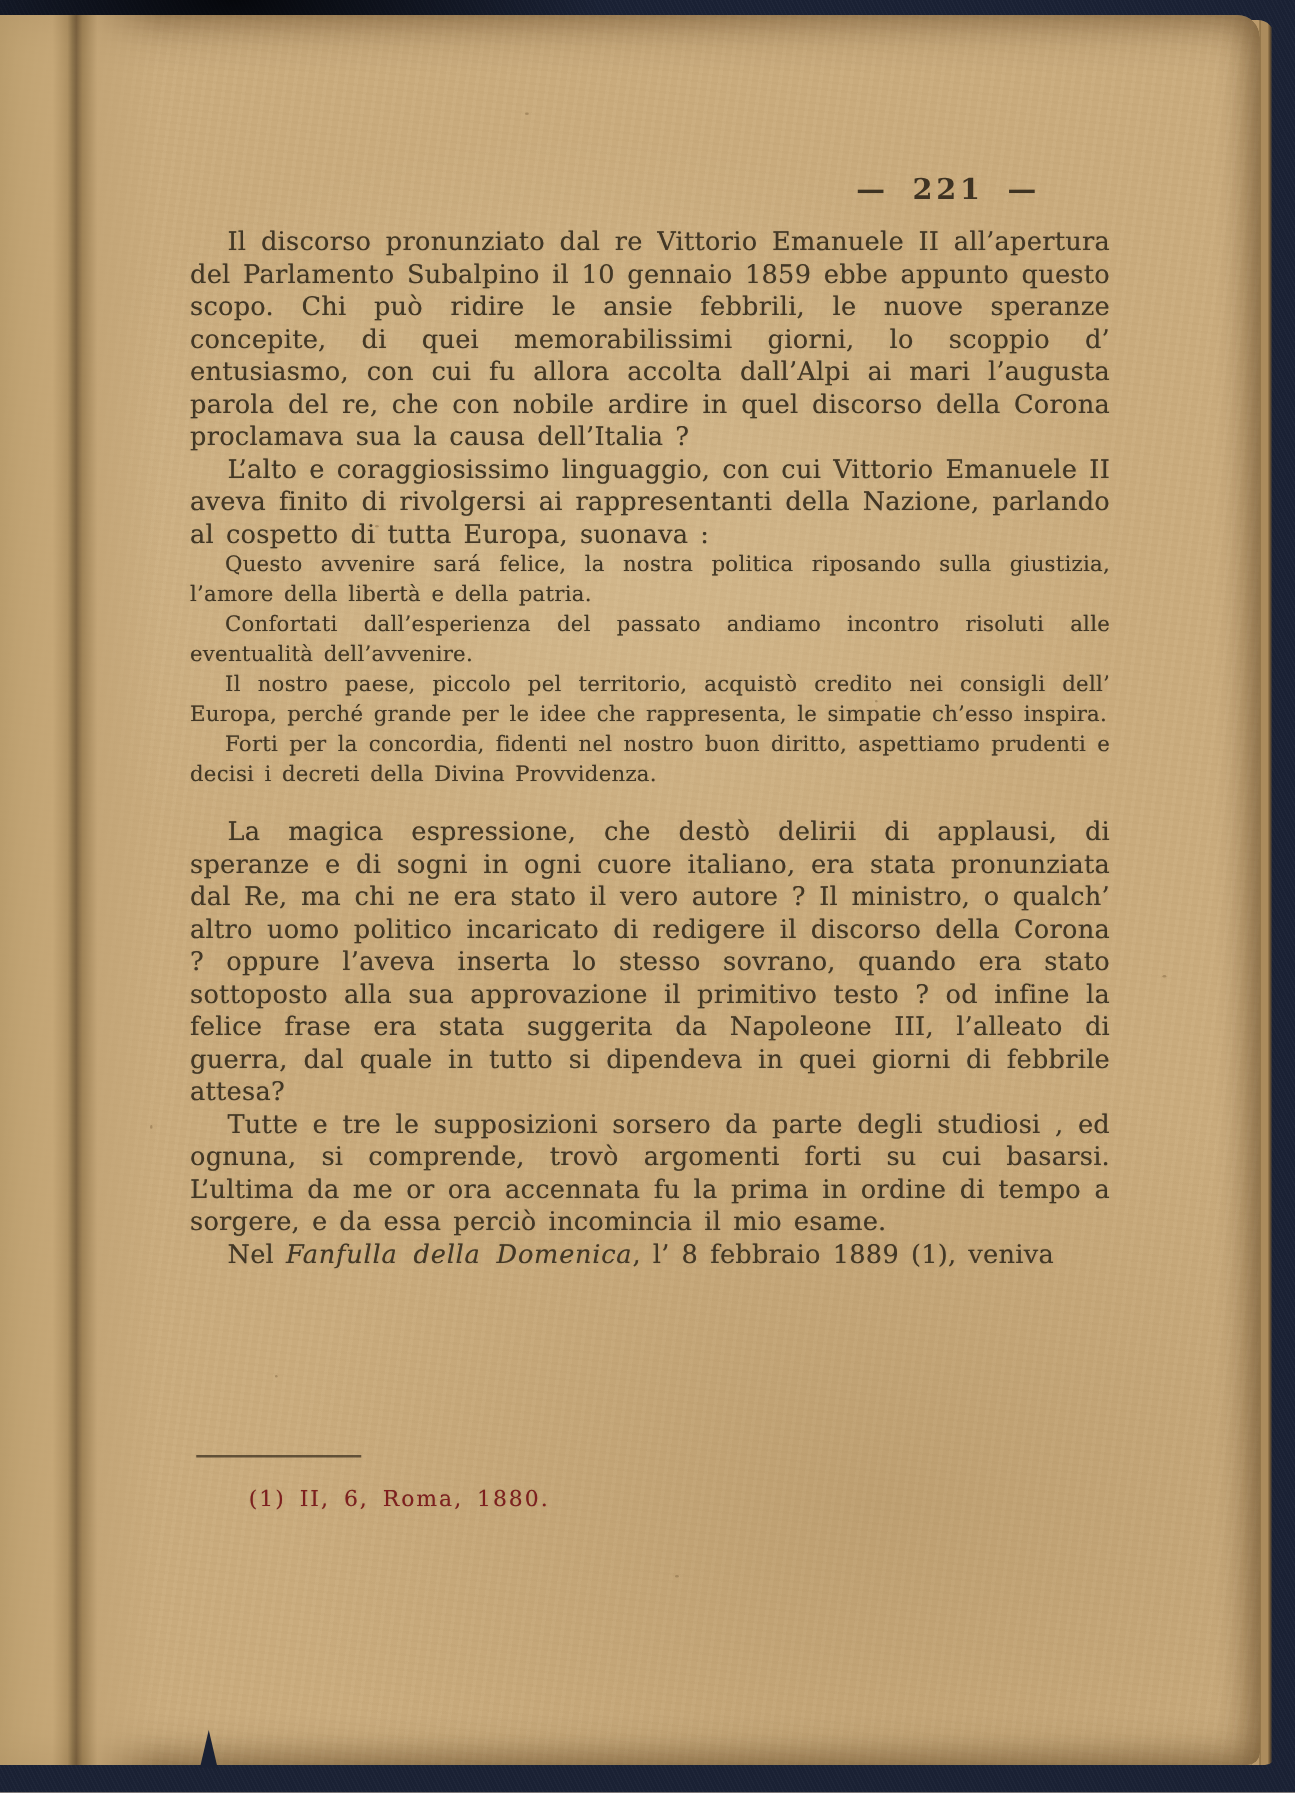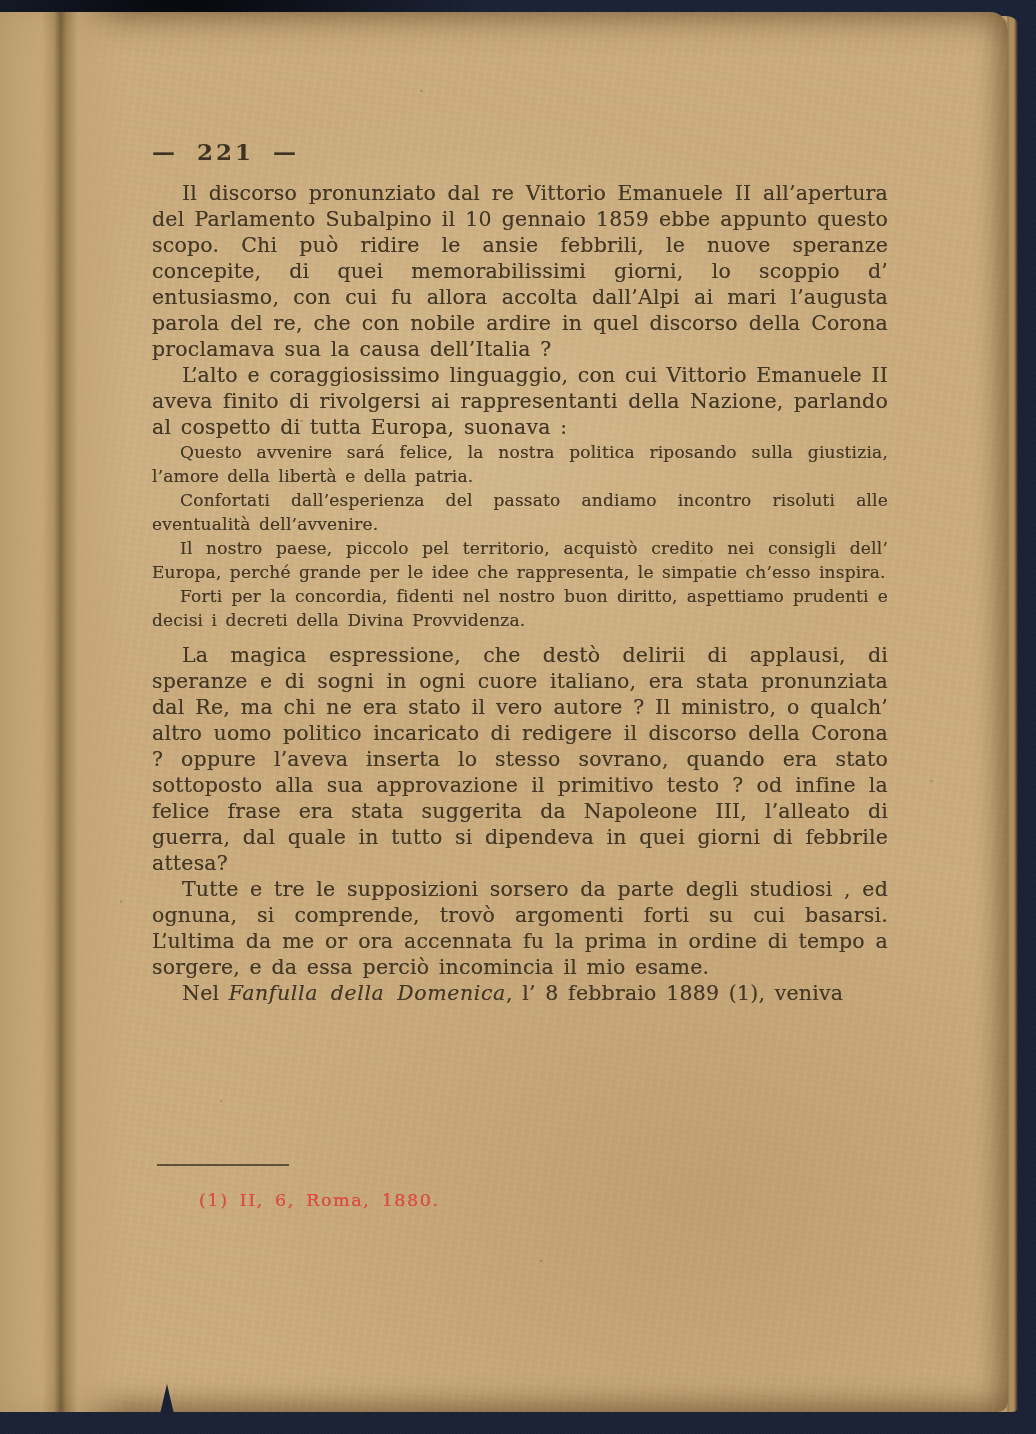--- a/index.html
+++ b/index.html
@@ -50,21 +50,21 @@
     position: absolute; left: 160px; top: 1384px;
     width: 0; height: 0;
     border-left: 7px solid transparent;
     border-right: 7px solid transparent;
     border-bottom: 30px solid #1a2134;
   }
   .speck { position: absolute; border-radius: 50%; background: #8a6f49; opacity: .55; }
 
   .folio {
     position: absolute; top: 138px; left: 152px; width: 680px;
-    text-align: left;
+    text-align: right;
     font-size: 23px; font-weight: 700;
     color: #3e3323; letter-spacing: 3px; word-spacing: 8px;
   }
   .content {
     position: absolute; top: 180px; left: 152px; width: 736px;
     color: #423725;
     text-shadow: 0 0 0.6px rgba(66,55,37,0.55);
   }
   p { margin: 0; }
   .body-par {
@@ -75,26 +75,26 @@
   .speech-heading {
     margin: 24px 0 20px 124px;
     font-style: italic;
     font-size: 18.5px; letter-spacing: 1px; word-spacing: 9px;
   }
   .speech-par {
     font-size: 17px; line-height: 24px;
     text-align: justify; text-indent: 28px;
     letter-spacing: 0.2px; word-spacing: 0.16em;
   }
-  .resume { margin-top: 10px; }
+  .resume { margin-top: 20px; }
   .last-par { text-align: left; }
   .last-par em { font-style: italic; letter-spacing: 0.6px; word-spacing: 0.28em; }
   .footnote {
     position: absolute; top: 1164px; left: 155px; width: 736px;
-    color: #ef4444; text-shadow: 0 0 0.6px rgba(66,55,37,0.5);
+    color: #7f1d1d; text-shadow: 0 0 0.6px rgba(66,55,37,0.5);
   }
   .footnote-rule {
     width: 132px; height: 0;
     border-top: 2px solid rgba(62,50,32,0.75);
     margin: 0 0 24px 2px;
   }
   .footnote-text {
     margin-left: 44px;
     font-size: 17.5px; letter-spacing: 1.6px; word-spacing: 4px;
   }

